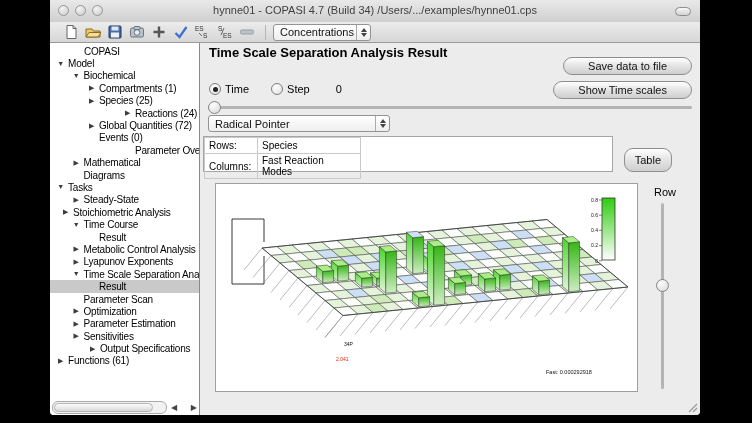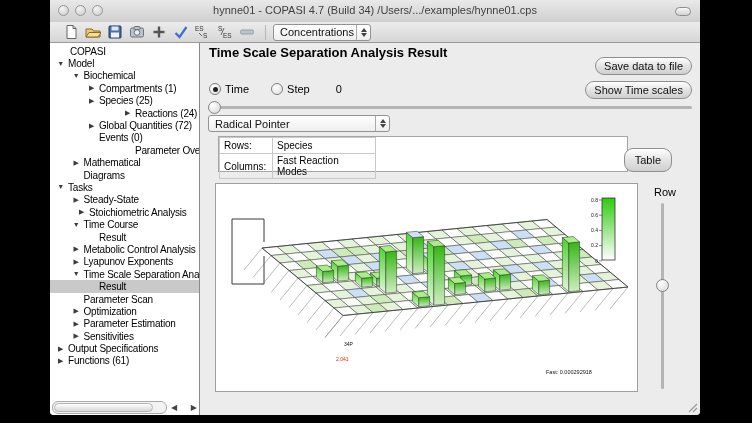--- a/index.html
+++ b/index.html
@@ -39,30 +39,30 @@
   .hscroll{position:absolute;left:2px;right:2px;bottom:2px;height:12px;display:flex;align-items:center;}
   .hs-track{flex:1;height:11px;border:1px solid #aaa;border-radius:6px;background:#f2f2f2;position:relative;}
   .hs-thumb{position:absolute;left:1px;top:1px;bottom:1px;width:88%;border-radius:5px;
             background:linear-gradient(#fdfdfd,#d8d8d8);border:1px solid #b5b5b5;box-sizing:border-box;}
   .hs-arrows{flex:0 0 26px;display:flex;justify-content:space-between;padding-left:4px;font-size:8px;color:#444;}
   
   .main{position:absolute;left:150px;top:43px;right:0;bottom:0;background:#ececec;}
   .page-title{position:absolute;left:9px;top:2px;font-size:13px;font-weight:bold;color:#000;}
   .mac-btn{position:absolute;height:18px;border:1px solid #8e8e8e;border-radius:9px;font-size:11px;color:#111;
            background:linear-gradient(#ffffff,#e6e6e6 45%,#cfcfcf);display:flex;align-items:center;
-           justify-content:center;padding:0 8px;box-sizing:border-box;}
+           justify-content:center;padding:0 24px;box-sizing:border-box;}
   .radio-row{position:absolute;left:9px;top:40px;display:flex;align-items:center;font-size:11px;color:#000;}
   .radio{width:12px;height:12px;border-radius:50%;border:1px solid #7e7e7e;background:radial-gradient(circle at 35% 30%,#fff,#ddd);
          display:inline-flex;align-items:center;justify-content:center;margin-right:4px;box-sizing:border-box;}
   .radio .dot{width:5px;height:5px;border-radius:50%;background:#222;}
   .hslider{position:absolute;height:13px;}
   .hslider .track{position:absolute;left:0;right:0;top:5px;height:3px;background:#b4b4b4;border-radius:2px;}
   .sl-thumb{position:absolute;width:13px;height:13px;border-radius:50%;border:1px solid #858585;
             background:radial-gradient(circle at 35% 30%,#fff,#d5d5d5);box-sizing:border-box;}
-  .info-box{position:absolute;left:18px;top:93px;width:410px;height:36px;background:#fff;border:1px solid #a5a5a5;box-sizing:border-box;}
+  .info-box{position:absolute;left:3px;top:93px;width:410px;height:36px;background:#fff;border:1px solid #a5a5a5;box-sizing:border-box;}
   .info-table{border-collapse:collapse;font-size:10px;color:#000;margin:0;}
   .info-table td{border:1px solid #c9c9c9;padding:1px 4px;height:13px;}
   .info-table td.lbl{width:44px;}
   .info-table td.val{width:94px;}
   .chart-panel{position:absolute;left:15px;top:140px;width:423px;height:209px;background:#fff;border:1px solid #9f9f9f;box-sizing:border-box;}
   .row-slider-label{position:absolute;right:24px;top:143px;font-size:11px;color:#000;}
   .vslider{position:absolute;right:31px;top:160px;width:13px;height:186px;}
   .vslider .track{position:absolute;top:0;bottom:0;left:5px;width:3px;background:#b4b4b4;border-radius:2px;}
   .col-row{position:absolute;left:18px;right:30px;top:355px;height:14px;display:flex;align-items:center;font-size:11px;color:#000;}
   .col-track-wrap{position:relative;flex:1;height:13px;margin-left:12px;}
@@ -143,21 +143,21 @@
       <span class="val">Concentrations</span>
       <span class="stepper">
           <i class="up"></i>
           <i class="dn"></i>
         </span>
     </div>
   </div>
 
   <div class="sidebar">
     <div class="tree" id="tree">
-        <div class="tree-row" style="padding-left: 5px;">
+        <div class="tree-row" style="padding-left: 19px;">
           <span class="tree-arrow"></span>
           <span>COPASI</span>
         </div>
         <div class="tree-row" style="padding-left: 3px;">
           <span class="tree-arrow">▼</span>
           <span>Model</span>
         </div>
         <div class="tree-row" style="padding-left: 18.5px;">
           <span class="tree-arrow">▼</span>
           <span>Biochemical</span>
@@ -195,21 +195,21 @@
           <span>Diagrams</span>
         </div>
         <div class="tree-row" style="padding-left: 3px;">
           <span class="tree-arrow">▼</span>
           <span>Tasks</span>
         </div>
         <div class="tree-row" style="padding-left: 18.5px;">
           <span class="tree-arrow">▶</span>
           <span>Steady-State</span>
         </div>
-        <div class="tree-row" style="padding-left: 24px;">
+        <div class="tree-row" style="padding-left: 8px;">
           <span class="tree-arrow">▶</span>
           <span>Stoichiometric Analysis</span>
         </div>
         <div class="tree-row" style="padding-left: 18.5px;">
           <span class="tree-arrow">▼</span>
           <span>Time Course</span>
         </div>
         <div class="tree-row" style="padding-left: 34px;">
           <span class="tree-arrow"></span>
           <span>Result</span>
@@ -239,21 +239,21 @@
           <span>Optimization</span>
         </div>
         <div class="tree-row" style="padding-left: 18.5px;">
           <span class="tree-arrow">▶</span>
           <span>Parameter Estimation</span>
         </div>
         <div class="tree-row" style="padding-left: 18.5px;">
           <span class="tree-arrow">▶</span>
           <span>Sensitivities</span>
         </div>
-        <div class="tree-row" style="padding-left: 3px;">
+        <div class="tree-row" style="padding-left: 3px; margin-left: 32px;">
           <span class="tree-arrow">▶</span>
           <span>Output Specifications</span>
         </div>
         <div class="tree-row" style="padding-left: 3px;">
           <span class="tree-arrow">▶</span>
           <span>Functions (61)</span>
         </div>
       </div>
     <div class="hscroll">
       <div class="hs-track">

